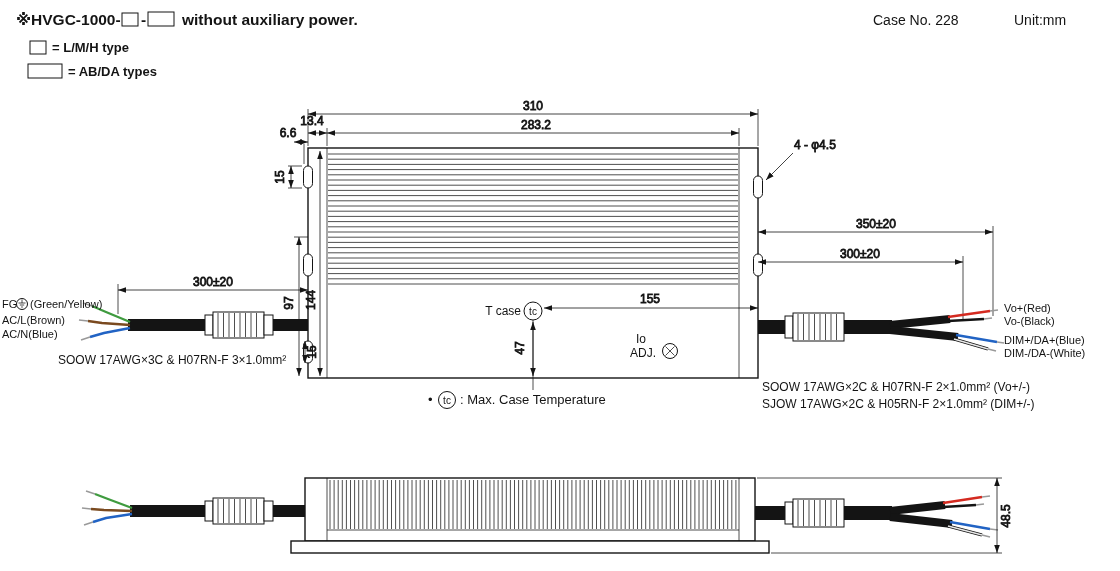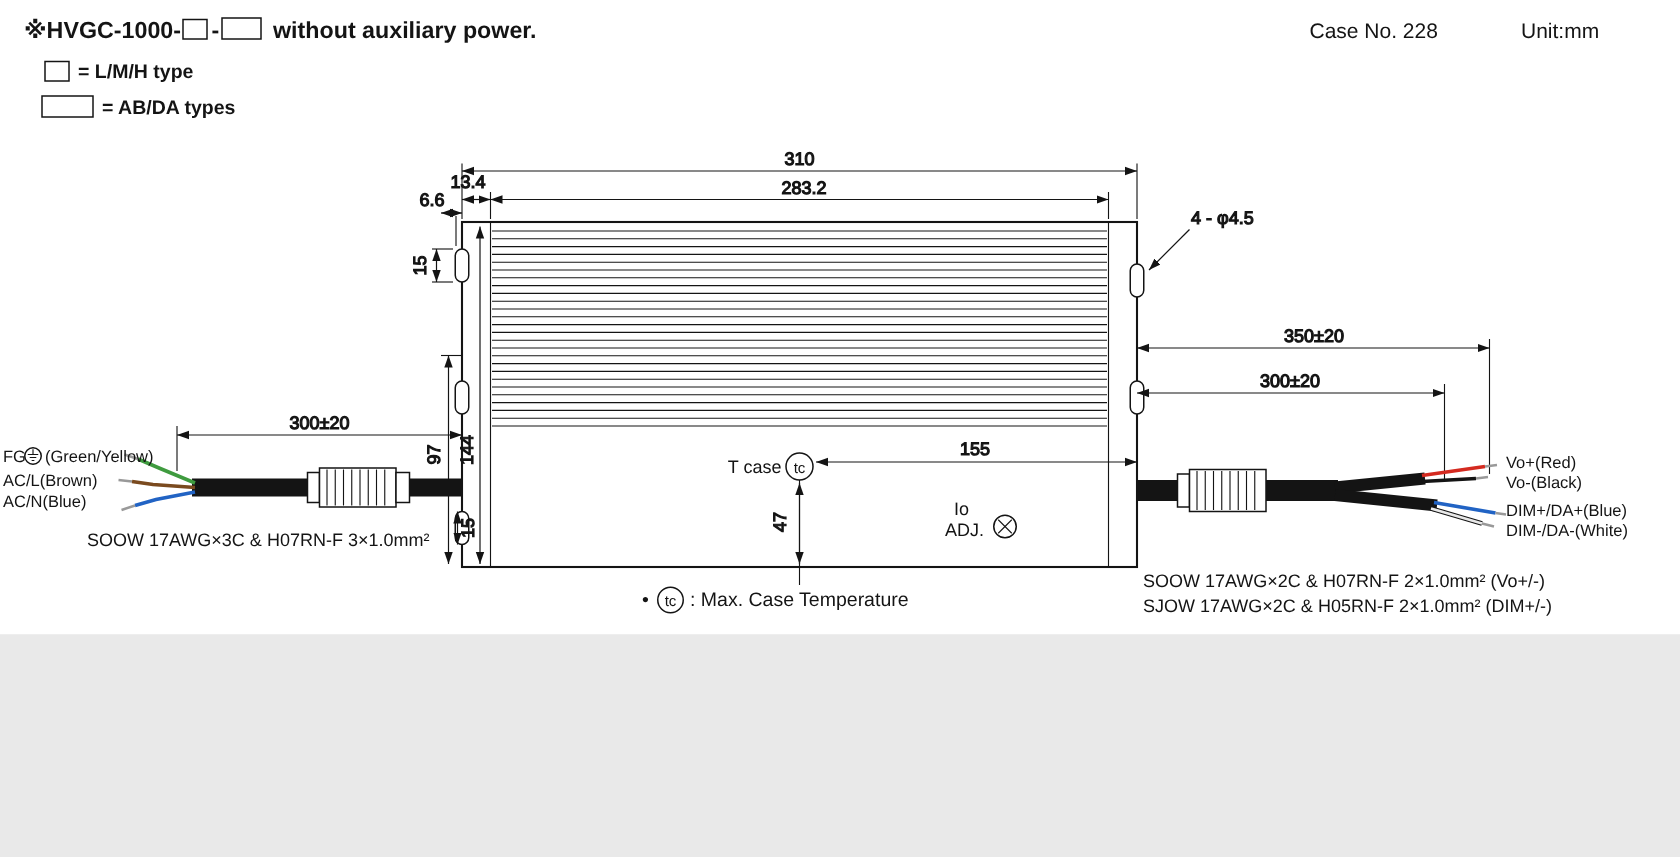--- a/index.html
+++ b/index.html
@@ -1,17 +1,17 @@
 <!DOCTYPE html>
 <html><head>
 <meta charset="utf-8">
 <style>
   *{box-sizing:border-box}
   html,body{margin:0;padding:0;background:#e9e9e9}
-  .stage{width:1120px;height:423px;background:#ffffff;position:relative;overflow:hidden}
+  .stage{width:1120px;height:571px;background:#ffffff;position:relative;overflow:hidden}
   svg{display:block}
   text{font-family:"Liberation Sans","DejaVu Sans",sans-serif;fill:#141414}
   .b{font-weight:bold}
   .t15{font-size:15.5px}.t14{font-size:14px}.t13{font-size:13px}.t12{font-size:12px}.t11{font-size:11px}.t10{font-size:10px}
   .mid{text-anchor:middle}.end{text-anchor:end}
   .ol{fill:#ffffff;stroke:#141414;stroke-width:1.4}
   .tn{fill:none;stroke:#141414;stroke-width:0.75}
   .dm{fill:none;stroke:#141414;stroke-width:0.8}
   .wh{fill:#ffffff;stroke:#141414;stroke-width:1}
 </style>

